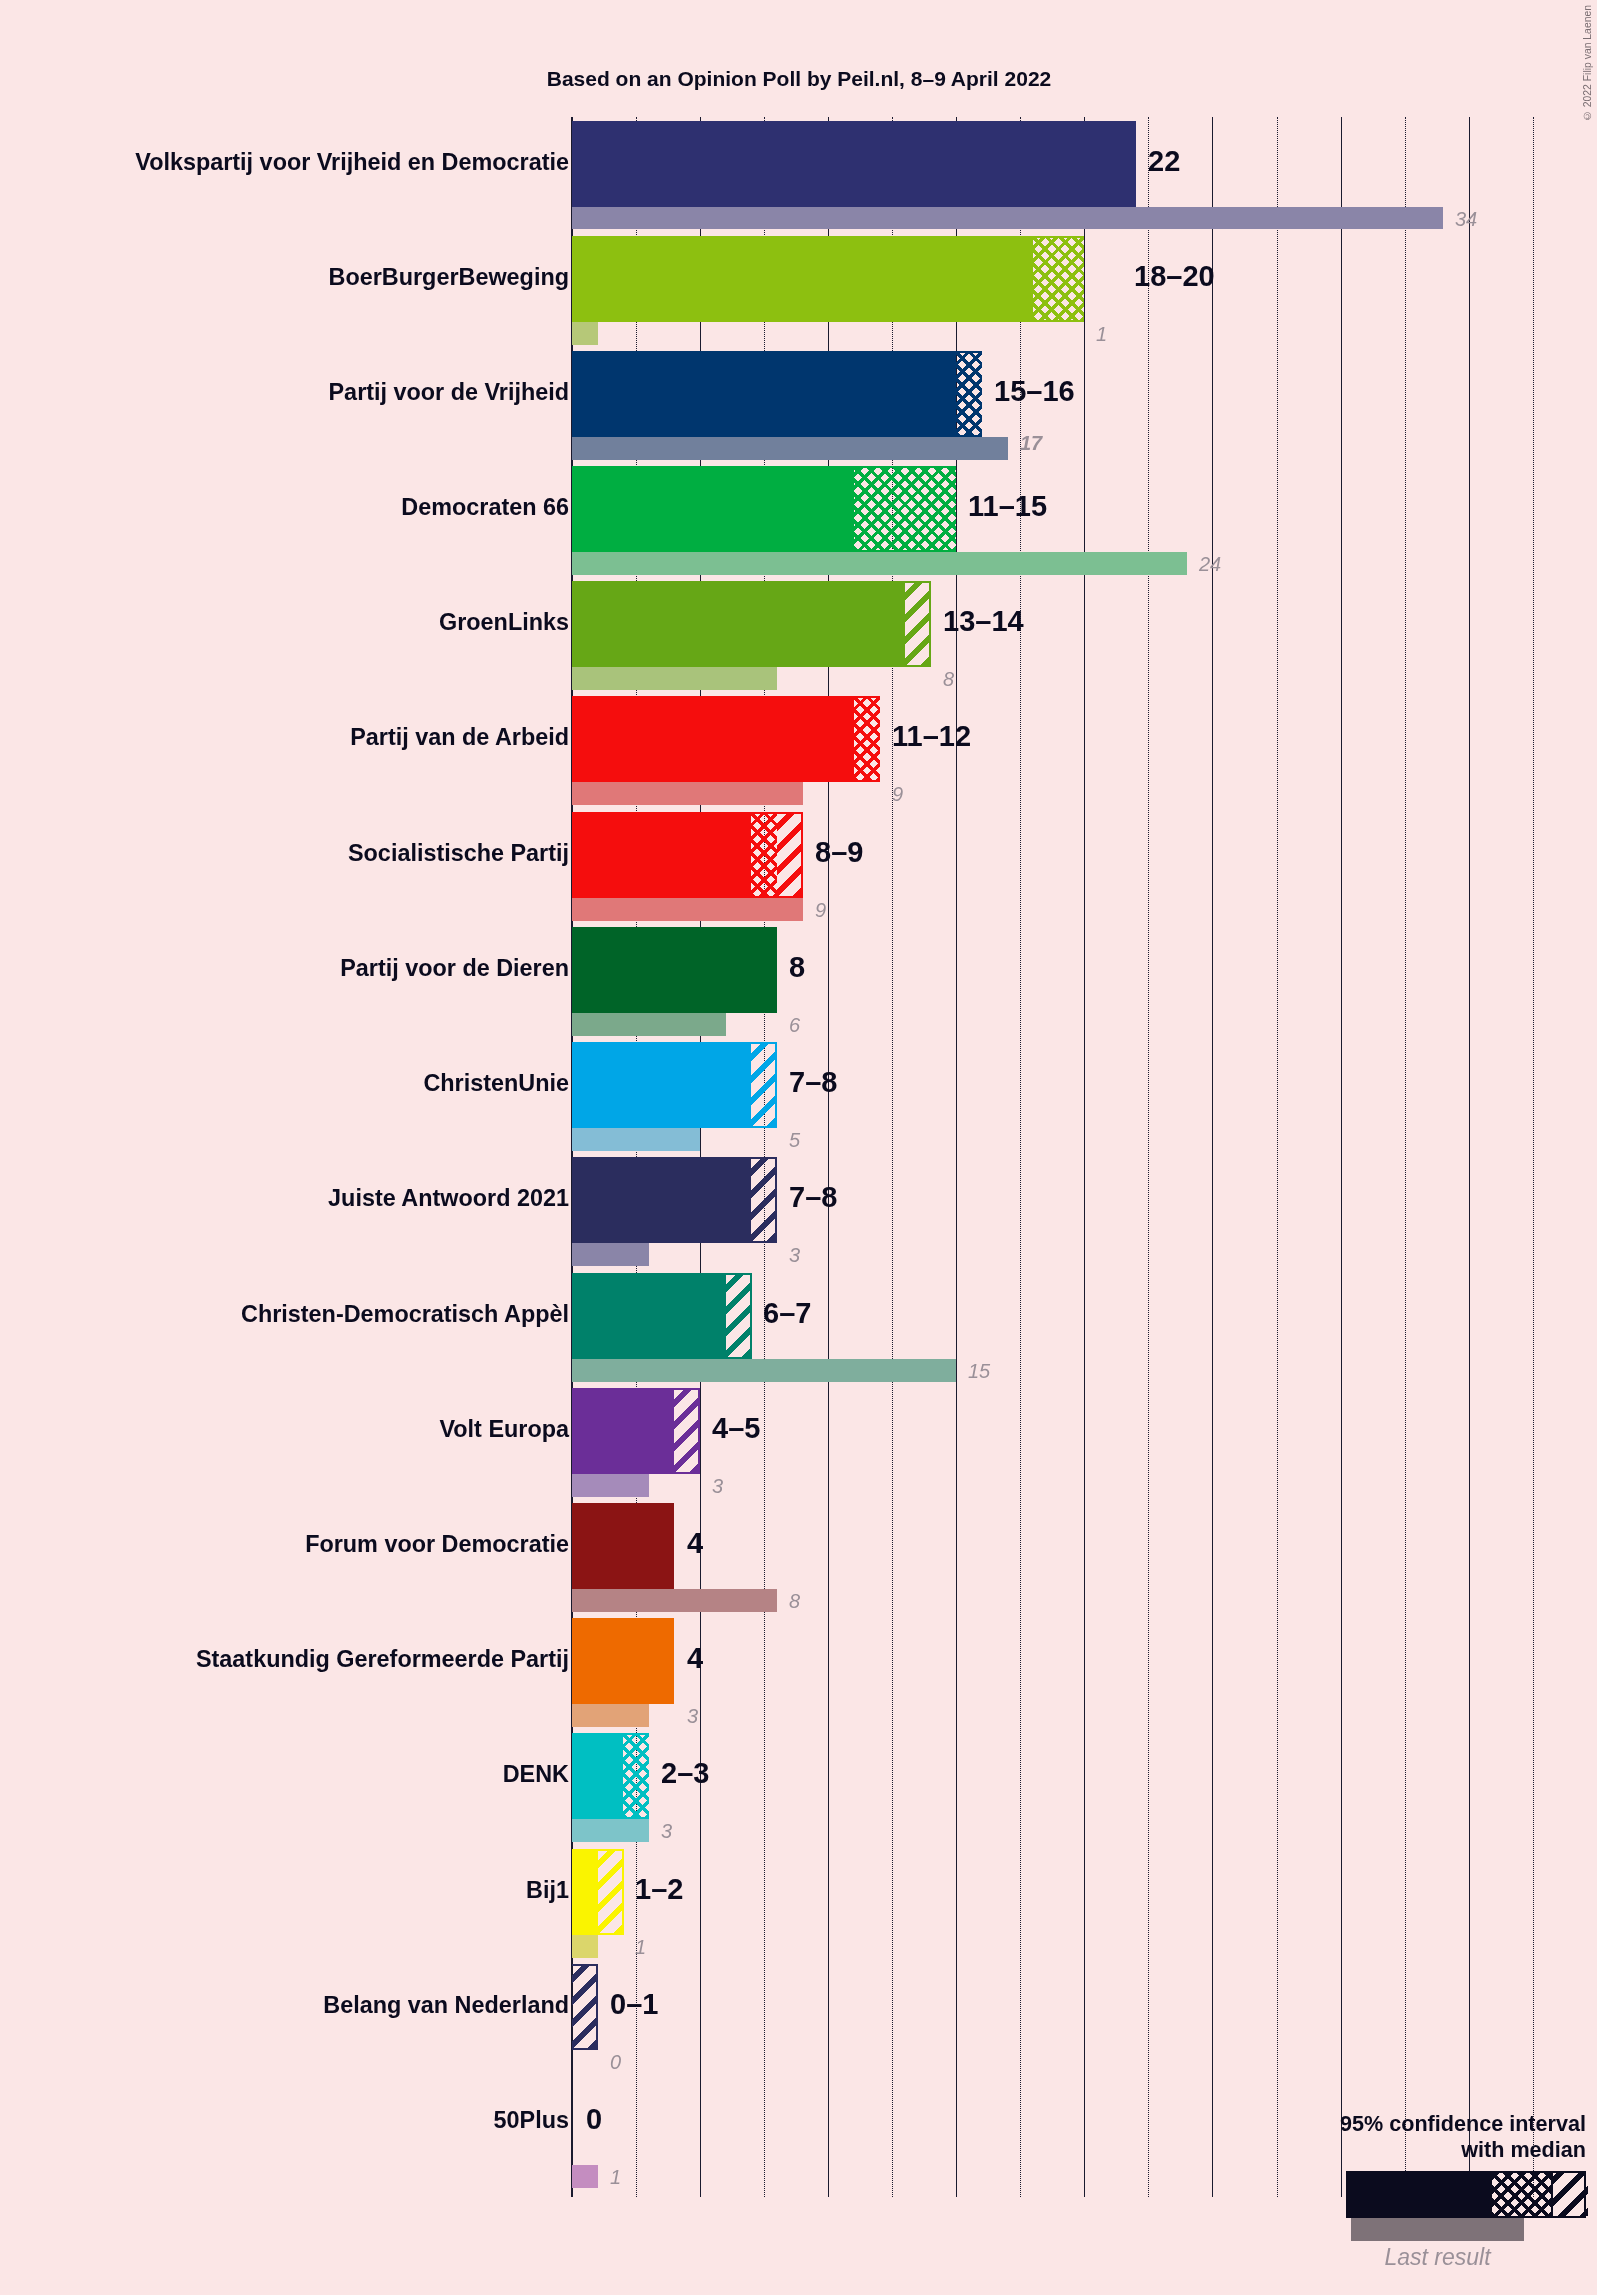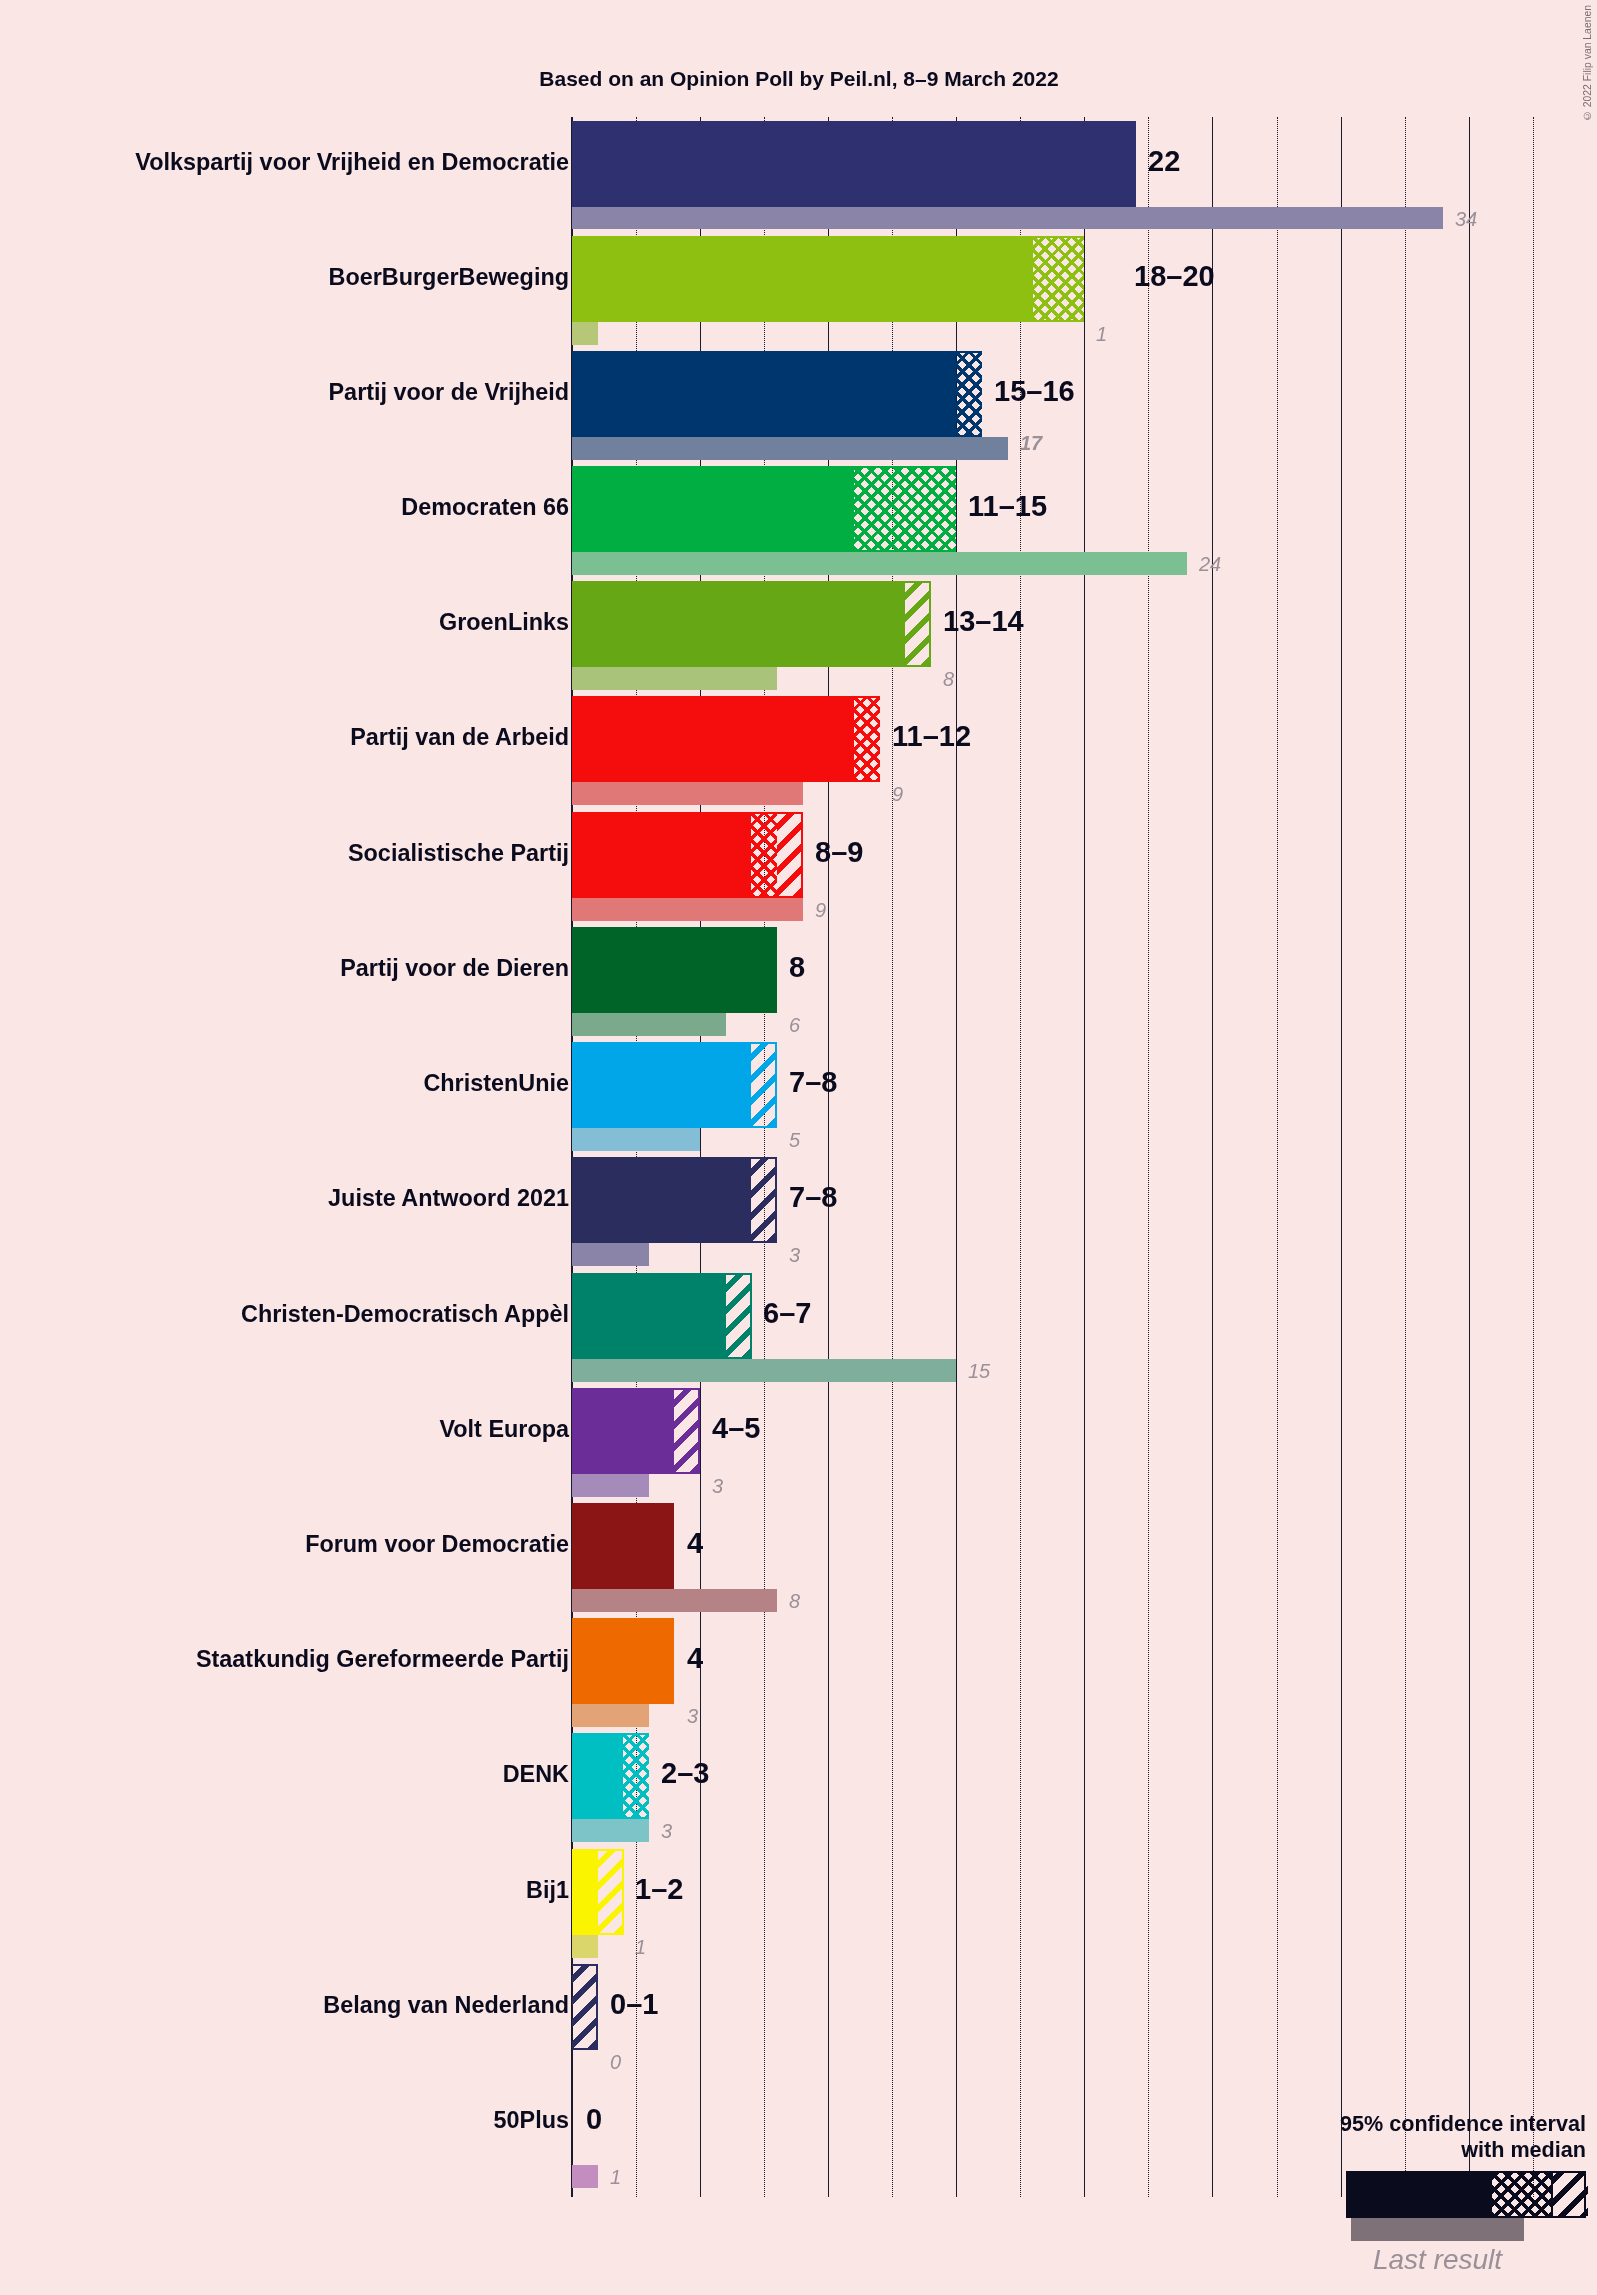--- a/index.html
+++ b/index.html
@@ -95,29 +95,29 @@
     position:absolute;right:0;top:0;width:240px;height:47px;
     box-sizing:border-box;border:2.2px solid #0B0B1E;
   }
   .legend-main .lseg{position:absolute;top:0;height:100%;box-sizing:border-box;}
   .legend-last{
     position:absolute;right:62px;top:47px;width:173px;height:22.5px;
     background:#7E7278;
   }
   .legend-lastlabel{
     position:absolute;right:62px;top:73px;width:173px;text-align:center;
-    font-size:28px;font-style:italic;color:#9A9098;
+    font-size:23px;font-style:italic;color:#9A9098;
   }
 </style>
 </head>
 <body>
 
 <div id="chart-root">
 
-  <div class="subtitle">Based on an Opinion Poll by Peil.nl, 8–9 March 2022</div>
+  <div class="subtitle">Based on an Opinion Poll by Peil.nl, 8–9 April 2022</div>
   <div class="copyright">© 2022 Filip van Laenen</div>
 
   <div class="plot" id="plot">
     <div class="axis-line"></div>
     <div id="gridlines">
         <div class="gridline" style="left: 128px;"></div>
         <div class="gridline" style="left: 256px;"></div>
         <div class="gridline" style="left: 384px;"></div>
         <div class="gridline" style="left: 512px;"></div>
         <div class="gridline" style="left: 640px;"></div>

